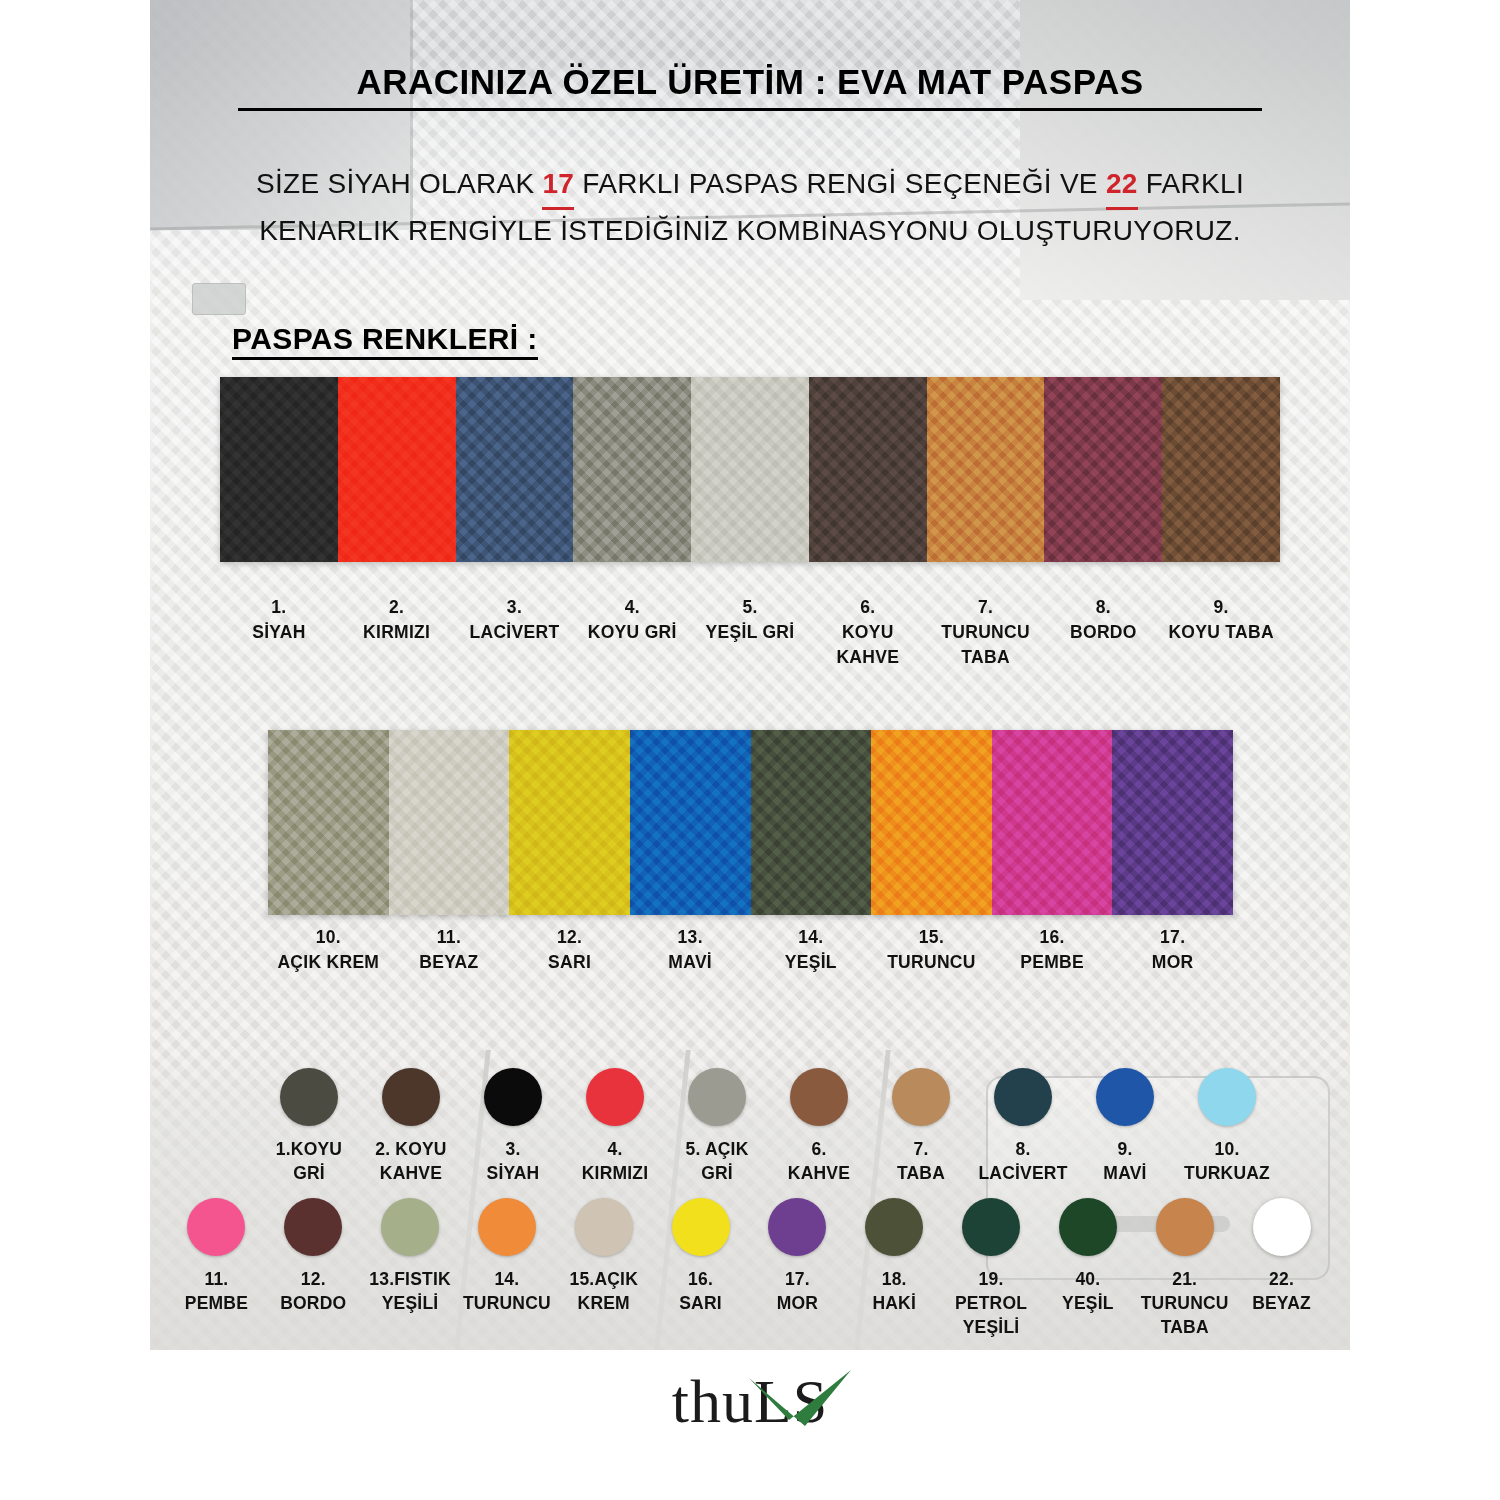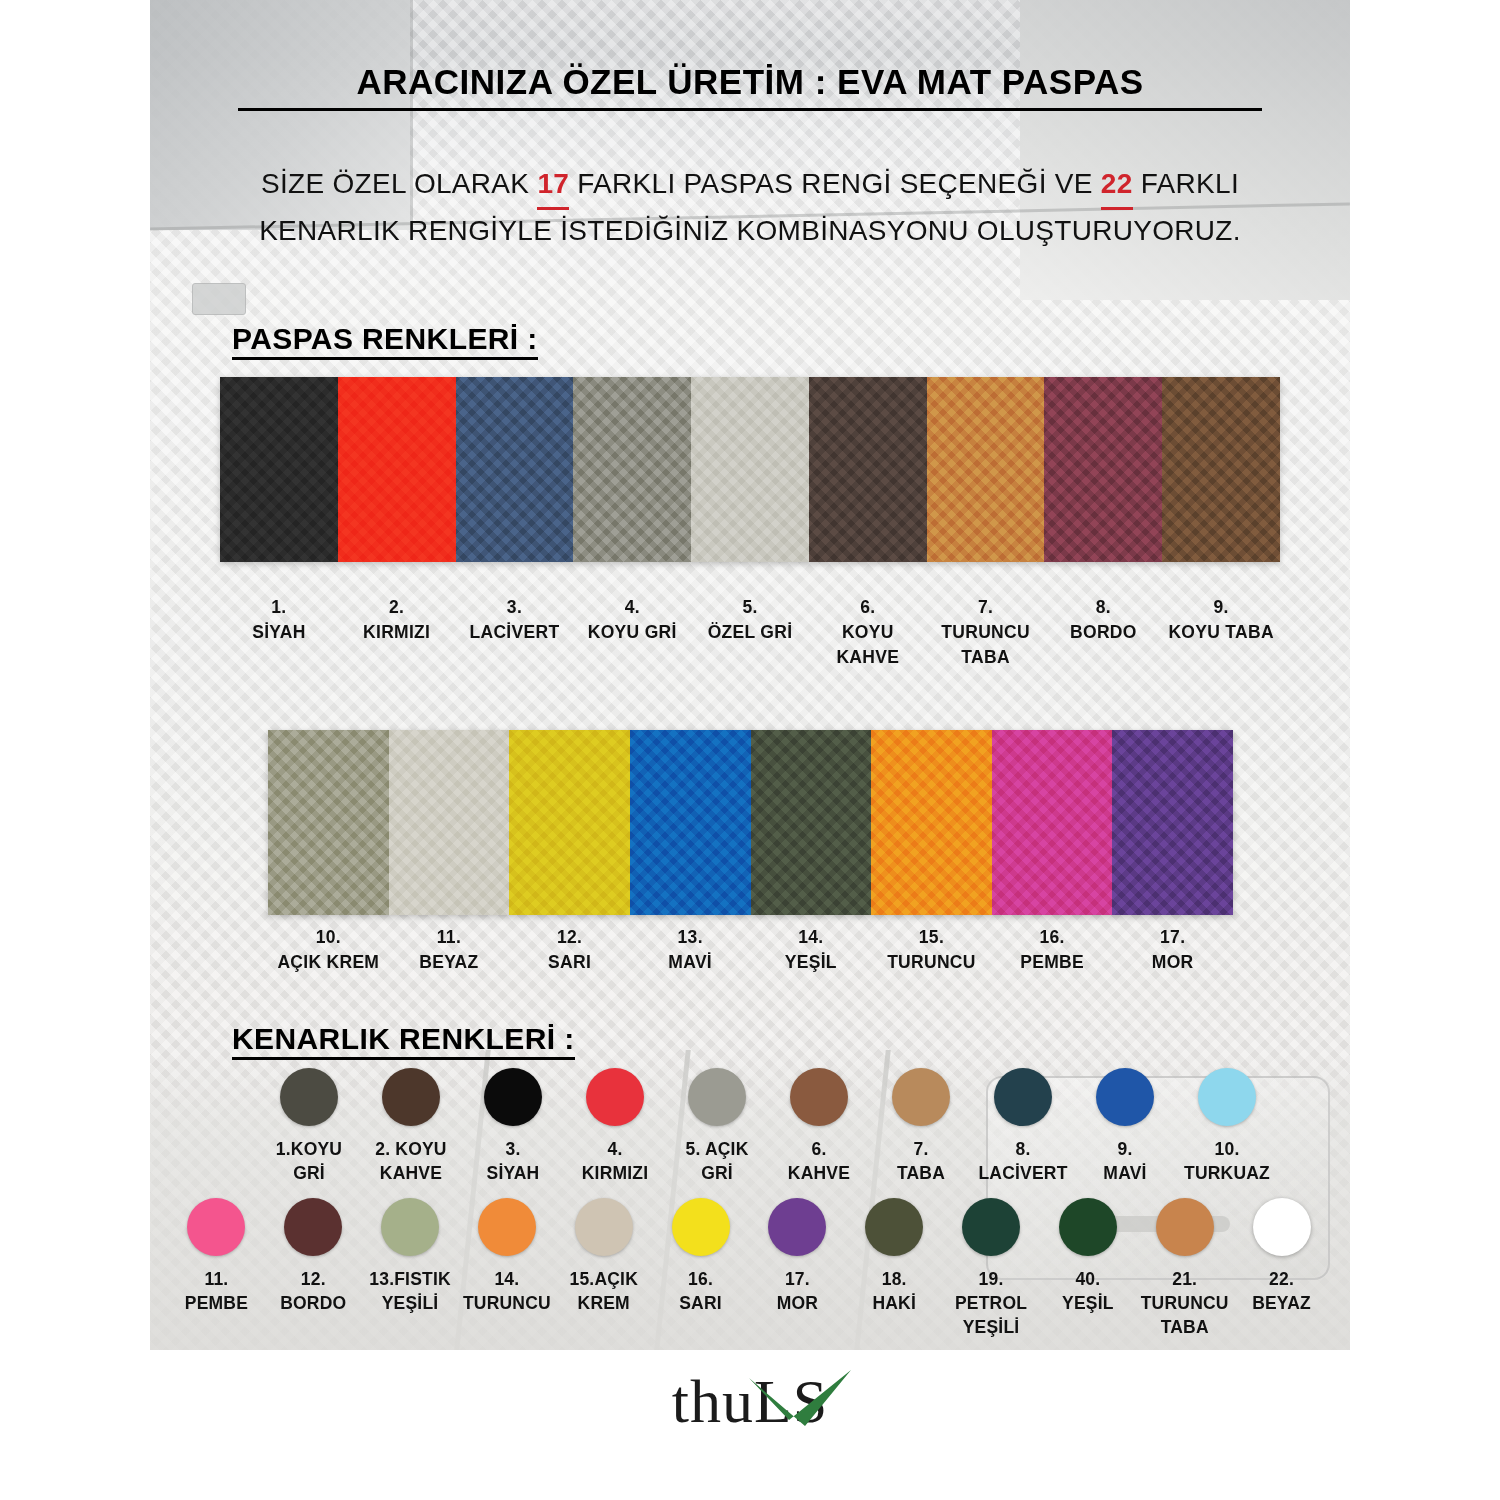--- a/index.html
+++ b/index.html
@@ -278,41 +278,41 @@
     <div class="bg-bottom-strip"></div>
     <div class="bg-panel"></div>
     <div class="bg-slot"></div>
   </div>
 
   <div class="content">
 
     <div class="title">ARACINIZA ÖZEL ÜRETİM : EVA MAT PASPAS</div>
     <div class="title-underline"></div>
 
-    <div class="subtitle"><span>SİZE ÖZEL OLARAK </span><span class="hl">17</span><span> FARKLI PASPAS RENGİ SEÇENEĞİ VE </span><span class="hl">22</span><span> FARKLI KENARLIK RENGİYLE İSTEDİĞİNİZ KOMBİNASYONU OLUŞTURUYORUZ.</span></div>
+    <div class="subtitle"><span>SİZE SİYAH OLARAK </span><span class="hl">17</span><span> FARKLI PASPAS RENGİ SEÇENEĞİ VE </span><span class="hl">22</span><span> FARKLI KENARLIK RENGİYLE İSTEDİĞİNİZ KOMBİNASYONU OLUŞTURUYORUZ.</span></div>
 
     <div class="section-label" id="paspas-label"><span class="ul">PASPAS RENKLERİ :</span></div>
 
     <div class="strip" id="strip1">
         <div class="sw" style="background: rgb(43, 43, 43);"></div>
         <div class="sw" style="background: rgb(242, 45, 28);"></div>
         <div class="sw" style="background: rgb(63, 85, 118);"></div>
         <div class="sw" style="background: rgb(139, 139, 128);"></div>
         <div class="sw" style="background: rgb(201, 200, 191);"></div>
         <div class="sw" style="background: rgb(78, 64, 58);"></div>
         <div class="sw" style="background: rgb(199, 130, 63);"></div>
         <div class="sw" style="background: rgb(125, 58, 74);"></div>
         <div class="sw" style="background: rgb(110, 78, 53);"></div>
       </div>
     <div class="strip-labels" id="labels1">
         <div class="lbl"><span class="num">1.</span><span>SİYAH</span></div>
         <div class="lbl"><span class="num">2.</span><span>KIRMIZI</span></div>
         <div class="lbl"><span class="num">3.</span><span>LACİVERT</span></div>
         <div class="lbl"><span class="num">4.</span><span>KOYU GRİ</span></div>
-        <div class="lbl"><span class="num">5.</span><span>ÖZEL GRİ</span></div>
+        <div class="lbl"><span class="num">5.</span><span>YEŞİL GRİ</span></div>
         <div class="lbl"><span class="num">6.</span><span>KOYU KAHVE</span></div>
         <div class="lbl"><span class="num">7.</span><span>TURUNCU TABA</span></div>
         <div class="lbl"><span class="num">8.</span><span>BORDO</span></div>
         <div class="lbl"><span class="num">9.</span><span>KOYU TABA</span></div>
       </div>
 
     <div class="strip" id="strip2">
         <div class="sw" style="background: rgb(155, 155, 133);"></div>
         <div class="sw" style="background: rgb(207, 205, 194);"></div>
         <div class="sw" style="background: rgb(216, 194, 28);"></div>
@@ -326,21 +326,20 @@
         <div class="lbl"><span class="num">10.</span><span>AÇIK KREM</span></div>
         <div class="lbl"><span class="num">11.</span><span>BEYAZ</span></div>
         <div class="lbl"><span class="num">12.</span><span>SARI</span></div>
         <div class="lbl"><span class="num">13.</span><span>MAVİ</span></div>
         <div class="lbl"><span class="num">14.</span><span>YEŞİL</span></div>
         <div class="lbl"><span class="num">15.</span><span>TURUNCU</span></div>
         <div class="lbl"><span class="num">16.</span><span>PEMBE</span></div>
         <div class="lbl"><span class="num">17.</span><span>MOR</span></div>
       </div>
 
-    <div class="section-label" id="kenarlik-label"><span class="ul">KENARLIK RENKLERİ :</span></div>
 
     <div class="dot-row" id="dotrow1">
         <div class="dot-cell">
           <div class="dot" style="background: rgb(76, 75, 66);"></div>
           <div class="dot-label">1.KOYU
 GRİ</div>
         </div>
         <div class="dot-cell">
           <div class="dot" style="background: rgb(77, 55, 43);"></div>
           <div class="dot-label">2. KOYU

